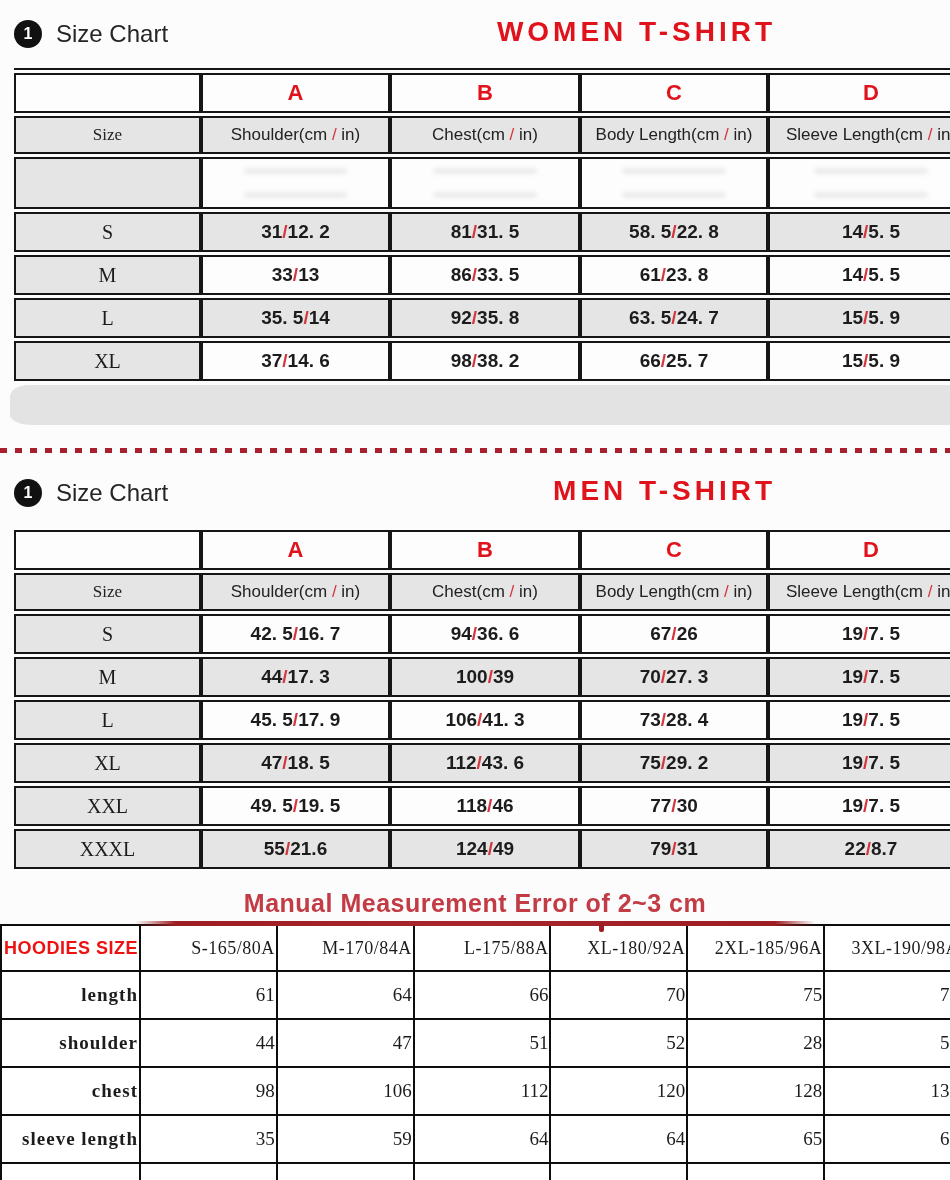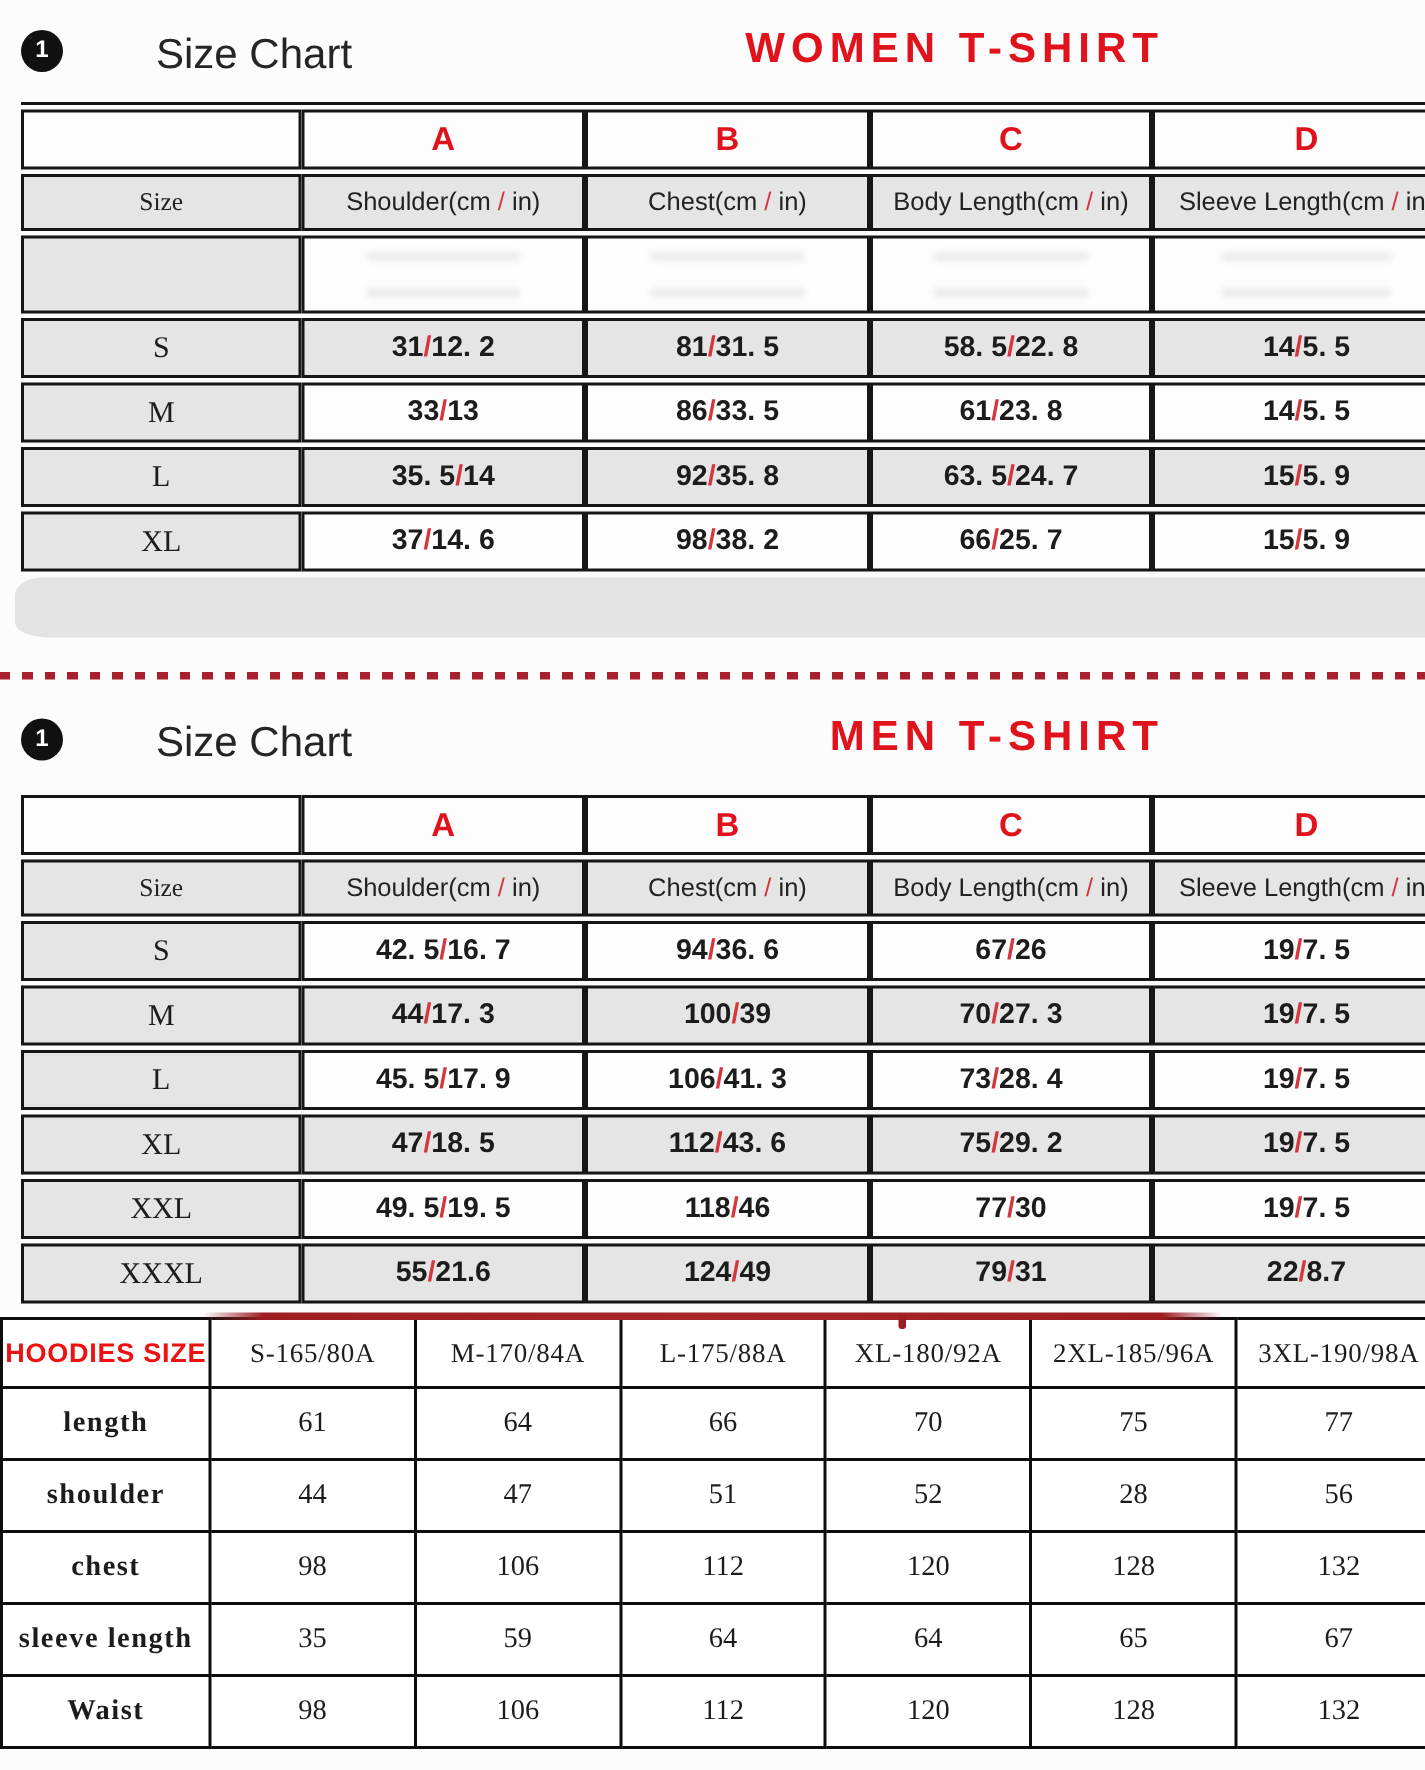--- a/index.html
+++ b/index.html
@@ -13,21 +13,21 @@
     background:#fcfcfc;font-family:"Liberation Sans",sans-serif;color:#1c1c1c;
     box-sizing:border-box;padding-top:14px;
   }
   
   .section-header{position:relative;height:44px;margin:0 14px 10px 14px;}
   .badge{
     position:absolute;left:0;top:6px;width:28px;height:28px;border-radius:50%;
     background:#111;color:#fff;font-size:16px;font-weight:bold;
     display:flex;align-items:center;justify-content:center;
   }
-  .section-label{position:absolute;left:42px;top:6px;font-size:28px;color:#252525;margin-left:48px;}
+  .section-label{position:absolute;left:42px;top:6px;font-size:24px;color:#252525;}
   .shirt-title{
     position:absolute;left:0;right:160px;top:2px;margin:0;text-align:right;
     font-size:28px;font-weight:bold;letter-spacing:4px;color:var(--red-title);
   }
   
   .shirt-table{
     border-collapse:separate;border-spacing:0 3px;
     margin-left:14px;width:960px;table-layout:fixed;
   }
   .shirt-table.double-top{border-top:2px solid var(--border);}
@@ -86,21 +86,21 @@
   .hoodies-table{
     border-collapse:collapse;margin-top:-2px;width:962px;table-layout:fixed;
     font-family:"Liberation Serif","DejaVu Serif",serif;
   }
   .hoodies-table td{
     border:2px solid #0d0d0d;text-align:center;vertical-align:middle;
     background:#fff;overflow:hidden;white-space:nowrap;
   }
   .hoodies-table td:first-child{width:135px;}
   .hoodies-table tr:first-child td{height:42px;font-size:18px;letter-spacing:.5px;}
-  .hoodies-table tr td{height:44px;font-size:19px;}
+  .hoodies-table tr td{height:44px;font-size:19px;text-align:right;}
   .hcorner{
     font-family:"Liberation Sans",sans-serif;font-weight:bold;font-size:23px;
     color:var(--red-hoodies);letter-spacing:0;
   }
   .hlabel{font-weight:bold;font-size:22px;letter-spacing:1px;}
 </style>
 </head>
 <body>
 
 <div class="page">
@@ -234,20 +234,21 @@
             <td class="szcol">XXXL</td>
             <td class="vcell">55<span class="rs">/</span>21.6</td>
             <td class="vcell">124<span class="rs">/</span>49</td>
             <td class="vcell">79<span class="rs">/</span>31</td>
             <td class="vcell">22<span class="rs">/</span>8.7</td>
           </tr>
         </tbody>
       </table>
   </section>
 
+  <div class="error-note">Manual Measurement Error of 2~3 cm</div>
   <div class="red-underline"></div>
 
   <table class="hoodies-table">
       <tbody>
         <tr>
           <td class="hcorner">HOODIES SIZE</td>
           <td>S-165/80A</td>
           <td>M-170/84A</td>
           <td>L-175/88A</td>
           <td>XL-180/92A</td>

